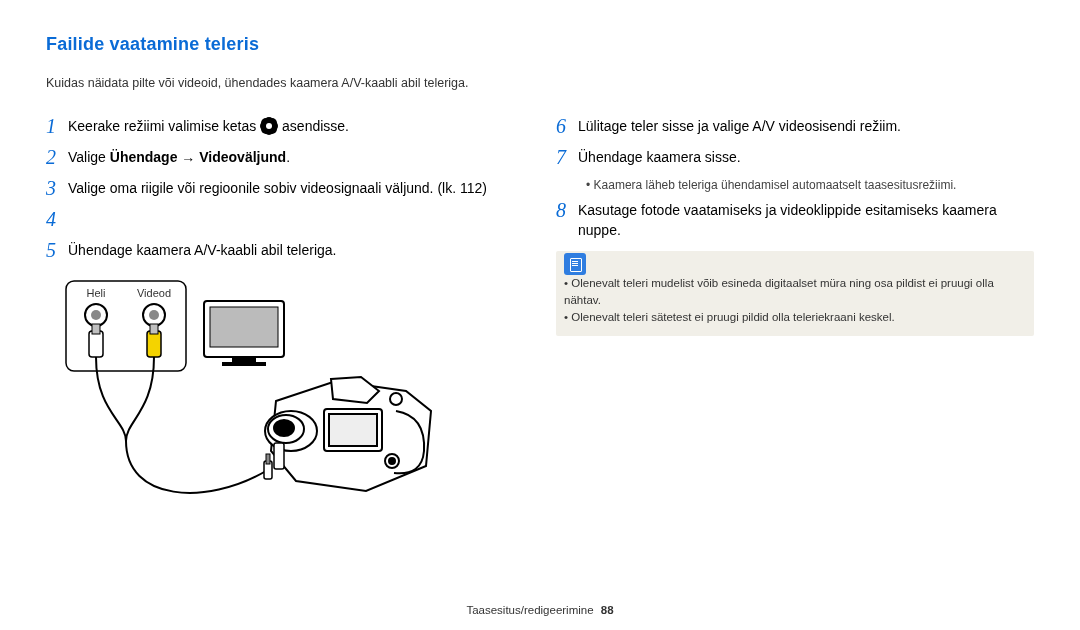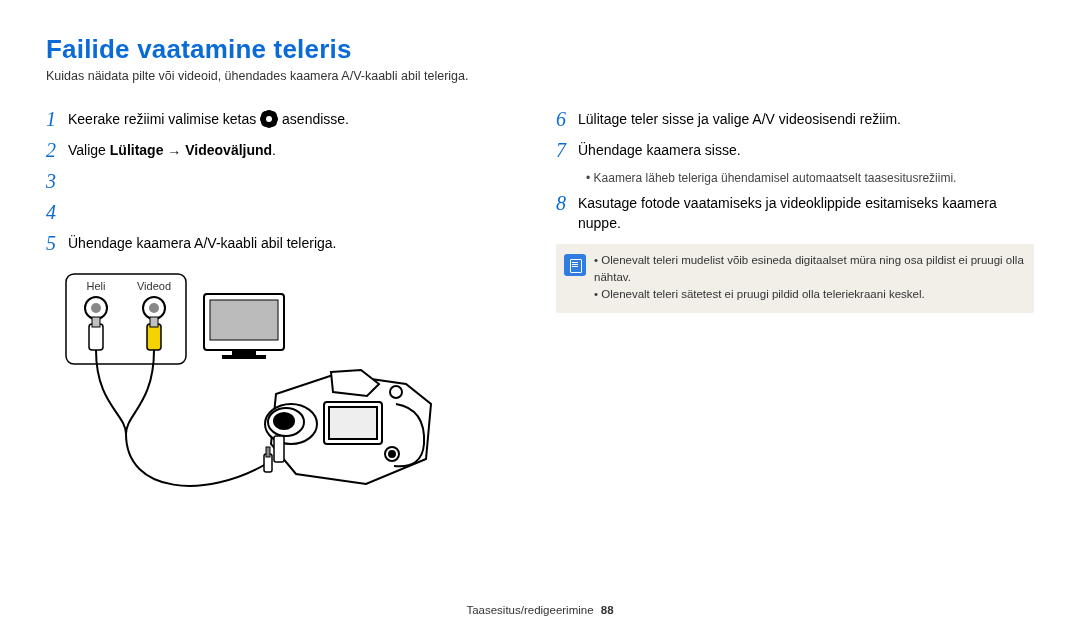--- a/index.html
+++ b/index.html
@@ -1,32 +1,32 @@
 <!DOCTYPE html>
 <html><head>
 <meta charset="utf-8">
 <style>
   * { box-sizing: border-box; margin: 0; padding: 0; }
   html, body { width: 1080px; height: 630px; font-family: Arial, Helvetica, sans-serif; background:#fff; color:#222; }
   .page { position:relative; width:1080px; height:630px; padding: 34px 46px 0 46px; }
-  .title { font-size: 26px; font-weight: 700; color:#0a6bd6; letter-spacing:.2px; }
-  .subtitle { font-size: 12.5px; color:#333; margin-top:4px; }
+  .title { font-size: 18px; font-weight: 700; color:#0a6bd6; letter-spacing:.2px; }
+  .subtitle { font-size: 12.5px; color:#333; margin-top:21px; }
   .cols { display:flex; margin-top:26px; gap:32px; }
   .col { flex:1; }
   .step { display:flex; align-items:flex-start; margin-bottom:10px; }
   .num { font-family: Georgia, 'Times New Roman', serif; font-style: italic; font-size: 20px; color:#0a6bd6; width:22px; flex:0 0 22px; line-height:1.05; }
   .text { font-size:14px; line-height:1.45; color:#000000; }
   .text .bold { font-weight:700; }
   .gear { display:inline-block; width:14px; height:14px; background:#000; border-radius:50%; position:relative; vertical-align:-2px; margin:0 2px; box-shadow:
     0 -4px 0 -2px #000, 0 4px 0 -2px #000, -4px 0 0 -2px #000, 4px 0 0 -2px #000,
     -3px -3px 0 -2px #000, 3px -3px 0 -2px #000, -3px 3px 0 -2px #000, 3px 3px 0 -2px #000; }
   .gear::after{content:"";position:absolute;left:4px;top:4px;width:6px;height:6px;border-radius:50%;background:#fff;}
   .sub-bullet { font-size:12px; color:#444; margin:4px 0 8px 30px; }
   .sub-bullet::before { content:"•  "; }
-  .note { display:flex; background:#f1efe8; border-radius:2px; padding:8px 10px 10px 8px; margin-top:10px; }
+  .note { display:flex; background:#f1efe8; border-radius:2px; padding:0 10px 10px 8px; margin-top:10px;flex-direction:column; }
   .note-icon { width:22px; height:22px; flex:0 0 22px; border-radius:3px; background:#2f7de0; position:relative; margin-right:8px; margin-top:2px; }
   .note-icon::before{content:"";position:absolute;left:6px;top:5px;width:10px;height:12px;border:1px solid #fff;border-radius:1px;}
   .note-icon::after{content:"";position:absolute;left:8px;top:8px;width:6px;height:1px;background:#fff;box-shadow:0 2px 0 #fff,0 4px 0 #fff;}
   .note-body { font-size:11.5px; line-height:1.5; color:#333; }
   .note-body div::before { content:"•  "; }
   .diagram { margin-top:6px; }
   .diagram svg { display:block; }
   .footer { position:absolute; bottom:14px; left:0; right:0; text-align:center; font-size:11.5px; color:#333; }
   .footer .pg { font-weight:700; margin-left:4px; }
 </style>
@@ -42,25 +42,26 @@
     <div class="col">
       <div class="step">
         <div class="num">1</div>
         <div class="text">
           <span>Keerake režiimi valimise ketas </span><span class="gear"></span><span> asendisse.</span>
         </div>
       </div>
       <div class="step">
         <div class="num">2</div>
         <div class="text">
-          <span>Valige </span><span class="bold">Lülitage</span><span> → </span><span class="bold">Videoväljund</span><span>.</span>
+          <span>Valige </span><span class="bold">Ühendage</span><span> → </span><span class="bold">Videoväljund</span><span>.</span>
         </div>
       </div>
       <div class="step">
         <div class="num">3</div>
+        <div class="text">Valige oma riigile või regioonile sobiv videosignaali väljund. (lk. 112)</div>
       </div>
       <div class="step">
         <div class="num">4</div>
       </div>
       <div class="step">
         <div class="num">5</div>
         <div class="text">Ühendage kaamera A/V-kaabli abil teleriga.</div>
       </div>
 
       <div class="diagram">

